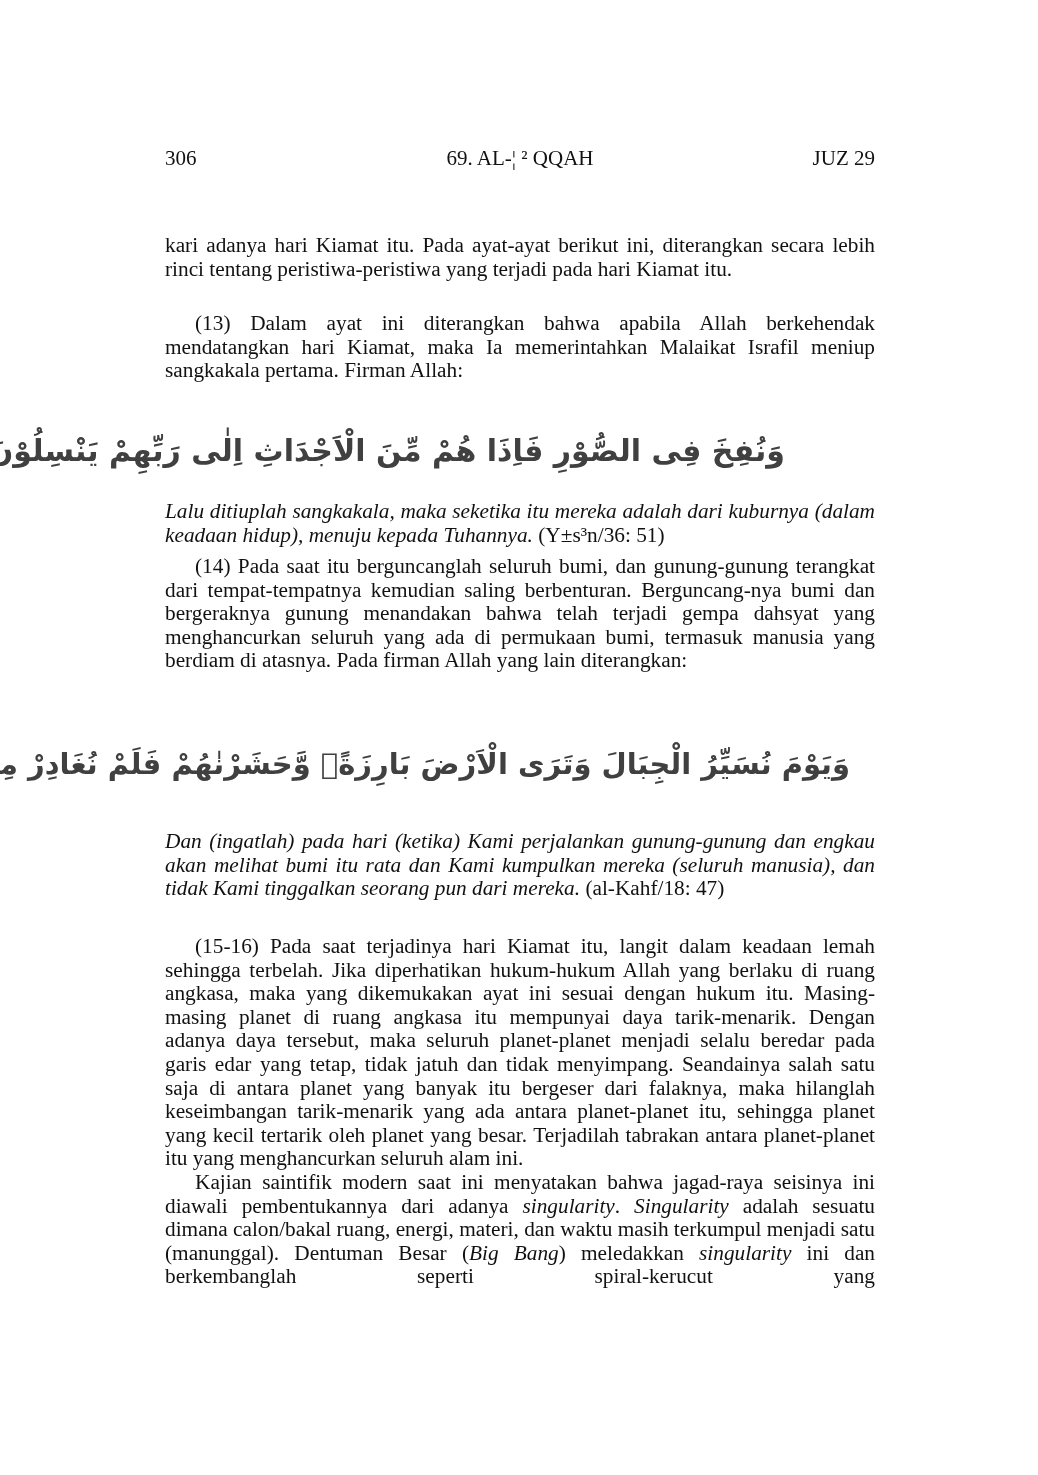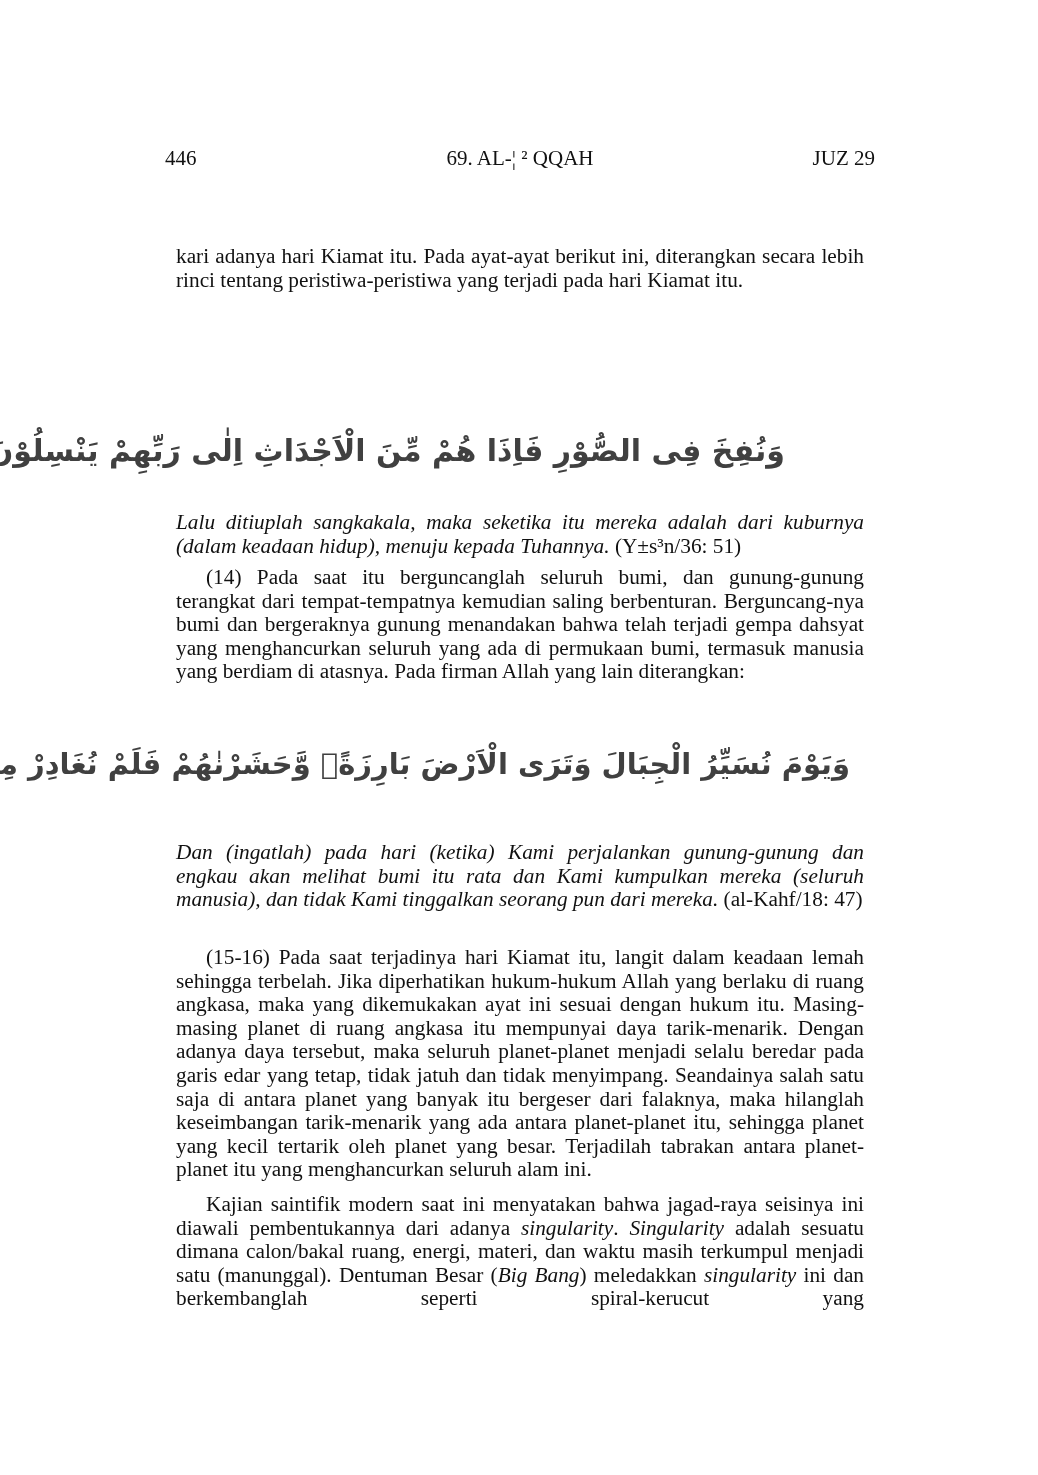--- a/index.html
+++ b/index.html
@@ -35,21 +35,21 @@
     .running-head .juz { position: absolute; right: 0; }
 
     .block {
       position: absolute;
       left: 0;
       width: 710px;
       font-size: 21.3px;
       line-height: 23.6px;
       text-align: justify;
     }
-    .block p { margin: 11px; }
+    .block p { margin: 0; }
     .indent { text-indent: 30px; }
     .italic { font-style: italic; }
     .bold { font-weight: bold; }
     .justify-last { text-align-last: justify; }
 
     .arabic {
       position: absolute;
       direction: rtl;
       text-align: center;
       font-family: "DejaVu Sans", sans-serif;
@@ -57,30 +57,31 @@
       color: #404040;
       white-space: nowrap;
     }
   </style>
 </head>
 <body>
 
 <div class="page">
 
   <div class="running-head">
-    <span class="pg">446</span>
+    <span class="pg">306</span>
     <span class="ch">69. AL-¦ ² QQAH</span>
     <span class="juz">JUZ 29</span>
   </div>
 
   <div class="block" style="top:234px;">
     <p>kari adanya hari Kiamat itu. Pada ayat-ayat berikut ini, diterangkan secara lebih rinci tentang peristiwa-peristiwa yang terjadi pada hari Kiamat itu.</p>
   </div>
 
   <div class="block" style="top:312px;">
+    <p class="indent">(13) Dalam ayat ini diterangkan bahwa apabila Allah berkehendak mendatangkan hari Kiamat, maka Ia memerintahkan Malaikat Israfil meniup sangkakala pertama. Firman Allah:</p>
   </div>
 
   <div class="arabic" style="left:90px; top:423px; width:530px; font-size:30px; line-height:56px;">وَنُفِخَ فِى الصُّوْرِ فَاِذَا هُمْ مِّنَ الْاَجْدَاثِ اِلٰى رَبِّهِمْ يَنْسِلُوْنَ</div>
 
   <div class="block" style="top:500px;">
     <p>
       <span class="italic">Lalu ditiuplah sangkakala, maka seketika itu mereka adalah dari kuburnya (dalam keadaan hidup), menuju kepada Tuhannya.</span>
       <span>(Y±s³n/36: 51)</span>
     </p>
   </div>

